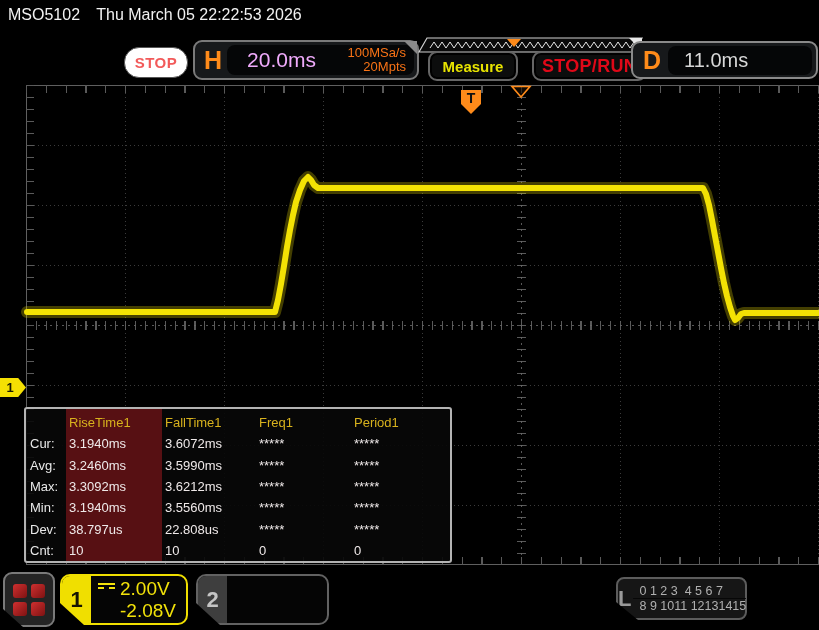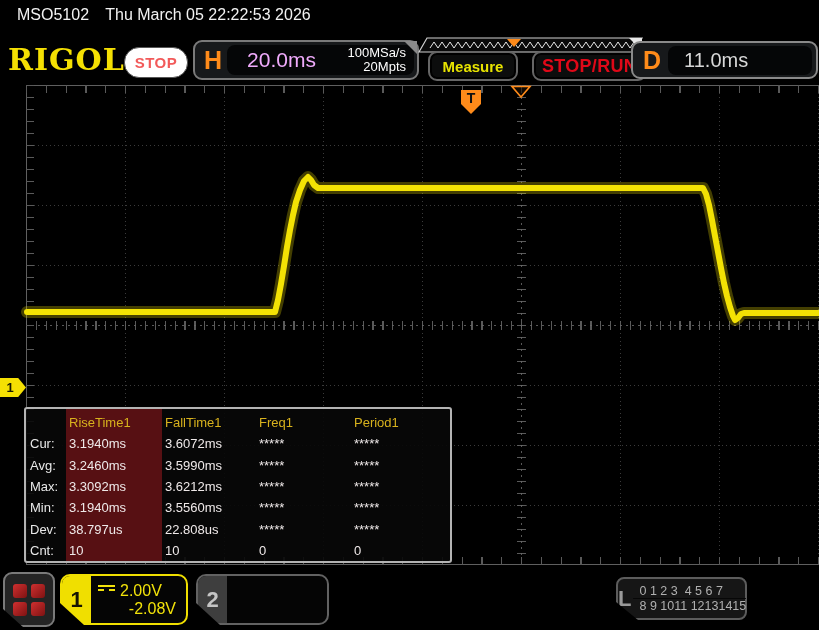--- a/index.html
+++ b/index.html
@@ -1,35 +1,35 @@
 <!DOCTYPE html>
 <html><head>
 <meta charset="utf-8">
 <style>
   html,body{margin:0;padding:0;background:#000;}
   #screen{position:relative;width:819px;height:630px;background:#000;overflow:hidden;
           font-family:"Liberation Sans",sans-serif;-webkit-font-smoothing:antialiased;}
 
   
-  .titlebar{position:absolute;left:8px;top:6px;color:#f2f2f2;font-size:16px;margin-left:9px;}
+  .titlebar{position:absolute;left:8px;top:6px;color:#f2f2f2;font-size:16px;}
   .titlebar .model{margin-right:12px;}
 
   
   .logo{position:absolute;left:8px;top:42px;color:#f5e003;font-family:"DejaVu Serif",serif;
         font-weight:bold;font-size:30px;letter-spacing:1px;}
   .stop-oval{position:absolute;left:124px;top:47px;width:62px;height:29px;border-radius:15px;
         background:#ffffff;border:1px solid #565656;display:flex;align-items:center;justify-content:center;
         color:#f25a5a;font-weight:bold;font-size:15px;letter-spacing:.5px;}
   .hbox{position:absolute;left:193px;top:40px;width:226px;height:40px;background:#17191b;
         border:2px solid #7a7a7a;border-radius:9px;display:flex;align-items:center;box-sizing:border-box;}
   .hbox .hletter{color:#ff8b1a;font-weight:bold;font-size:25px;margin:0 5px 0 9px;}
   .hbox .pill{flex:1;height:30px;margin-right:3px;background:#050607;border-radius:8px;
         display:flex;align-items:center;}
   .hbox .tb{color:#f0abfc;font-size:21px;margin-left:20px;}
-  .hbox .sr{margin-left:auto;margin-right:8px;text-align:right;color:#ffffff;font-size:13px;line-height:14px;}
+  .hbox .sr{margin-left:auto;margin-right:8px;text-align:right;color:#f97316;font-size:13px;line-height:14px;}
   .fold{position:absolute;width:0;height:0;border-top:13px solid #8a8a8a;border-left:13px solid transparent;}
   .fold1{left:404px;top:41px;}
   .strip{position:absolute;left:418px;top:37px;}
   .btn{position:absolute;top:51px;height:30px;background:#0c0d0d;border:2px solid #666;
        border-radius:9px;box-sizing:border-box;display:flex;align-items:center;justify-content:center;
        font-weight:bold;box-shadow:inset 0 0 0 2px #000;}
   .btn-measure{left:428px;width:90px;color:#e8e400;font-size:15px;}
   .btn-stoprun{left:532px;width:115px;color:#e00818;font-size:18px;letter-spacing:.3px;}
   .dbox{position:absolute;left:631px;top:41px;width:187px;height:38px;background:#17191b;
         border:2px solid #8a8a8a;border-radius:9px;display:flex;align-items:center;box-sizing:border-box;}
@@ -68,21 +68,21 @@
   .ch{position:absolute;top:574px;height:51px;border-radius:10px;box-sizing:border-box;background:#050505;
       display:flex;overflow:hidden;}
   .ch1{left:60px;width:128px;border:2px solid #f0df00;
        clip-path:polygon(0 0,100% 0,100% 100%,24px 100%,0 calc(100% - 22px));}
   .ch2{left:196px;width:133px;border:2px solid #626262;
        clip-path:polygon(0 0,100% 0,100% 100%,24px 100%,0 calc(100% - 22px));}
   .ch-tab{width:29px;display:flex;align-items:center;justify-content:center;
        font-weight:bold;font-size:22px;}
   .ch1 .ch-tab{background:#f0df00;color:#151500;}
   .ch2 .ch-tab{background:#3e3e3e;color:#c4c4c4;}
-  .ch-body{flex:1;display:flex;flex-direction:column;justify-content:center;font-size:16px;}
+  .ch-body{flex:1;display:flex;flex-direction:column;justify-content:center;font-size:19px;}
   .ch1 .ch-body{color:#f2e20a;}
   .ch2 .ch-body{color:#a2a2a2;}
   .ch-line1{display:flex;align-items:center;gap:5px;padding-left:7px;}
   .ch-line2{text-align:right;padding-right:10px;}
   .dc-icon{position:relative;width:17px;height:9px;border-top:2px solid currentColor;display:inline-block;}
   .dc-icon::after{content:"";position:absolute;left:0;right:0;top:2px;border-top:2px dashed currentColor;}
   .logic{position:absolute;left:616px;top:577px;width:131px;height:43px;background:#161616;
        border:2px solid #5c5c5c;border-radius:8px;box-sizing:border-box;
        clip-path:polygon(0 0,100% 0,100% 100%,22px 100%,0 calc(100% - 18px));
        display:flex;align-items:stretch;}
@@ -95,21 +95,20 @@
 </head>
 <body>
 
 <div id="screen">
 
   <div class="titlebar">
     <span class="model">MSO5102</span>
     <span>Thu March 05 22:22:53 2026</span>
   </div>
 
-  <div class="logo">RIGOL</div>
   <div class="stop-oval">STOP</div>
 
   <div class="hbox">
     <span class="hletter">H</span>
     <span class="pill">
       <span class="tb">20.0ms</span>
       <span class="sr">
         <span>100MSa/s</span><br>
         <span>20Mpts</span>
       </span>

